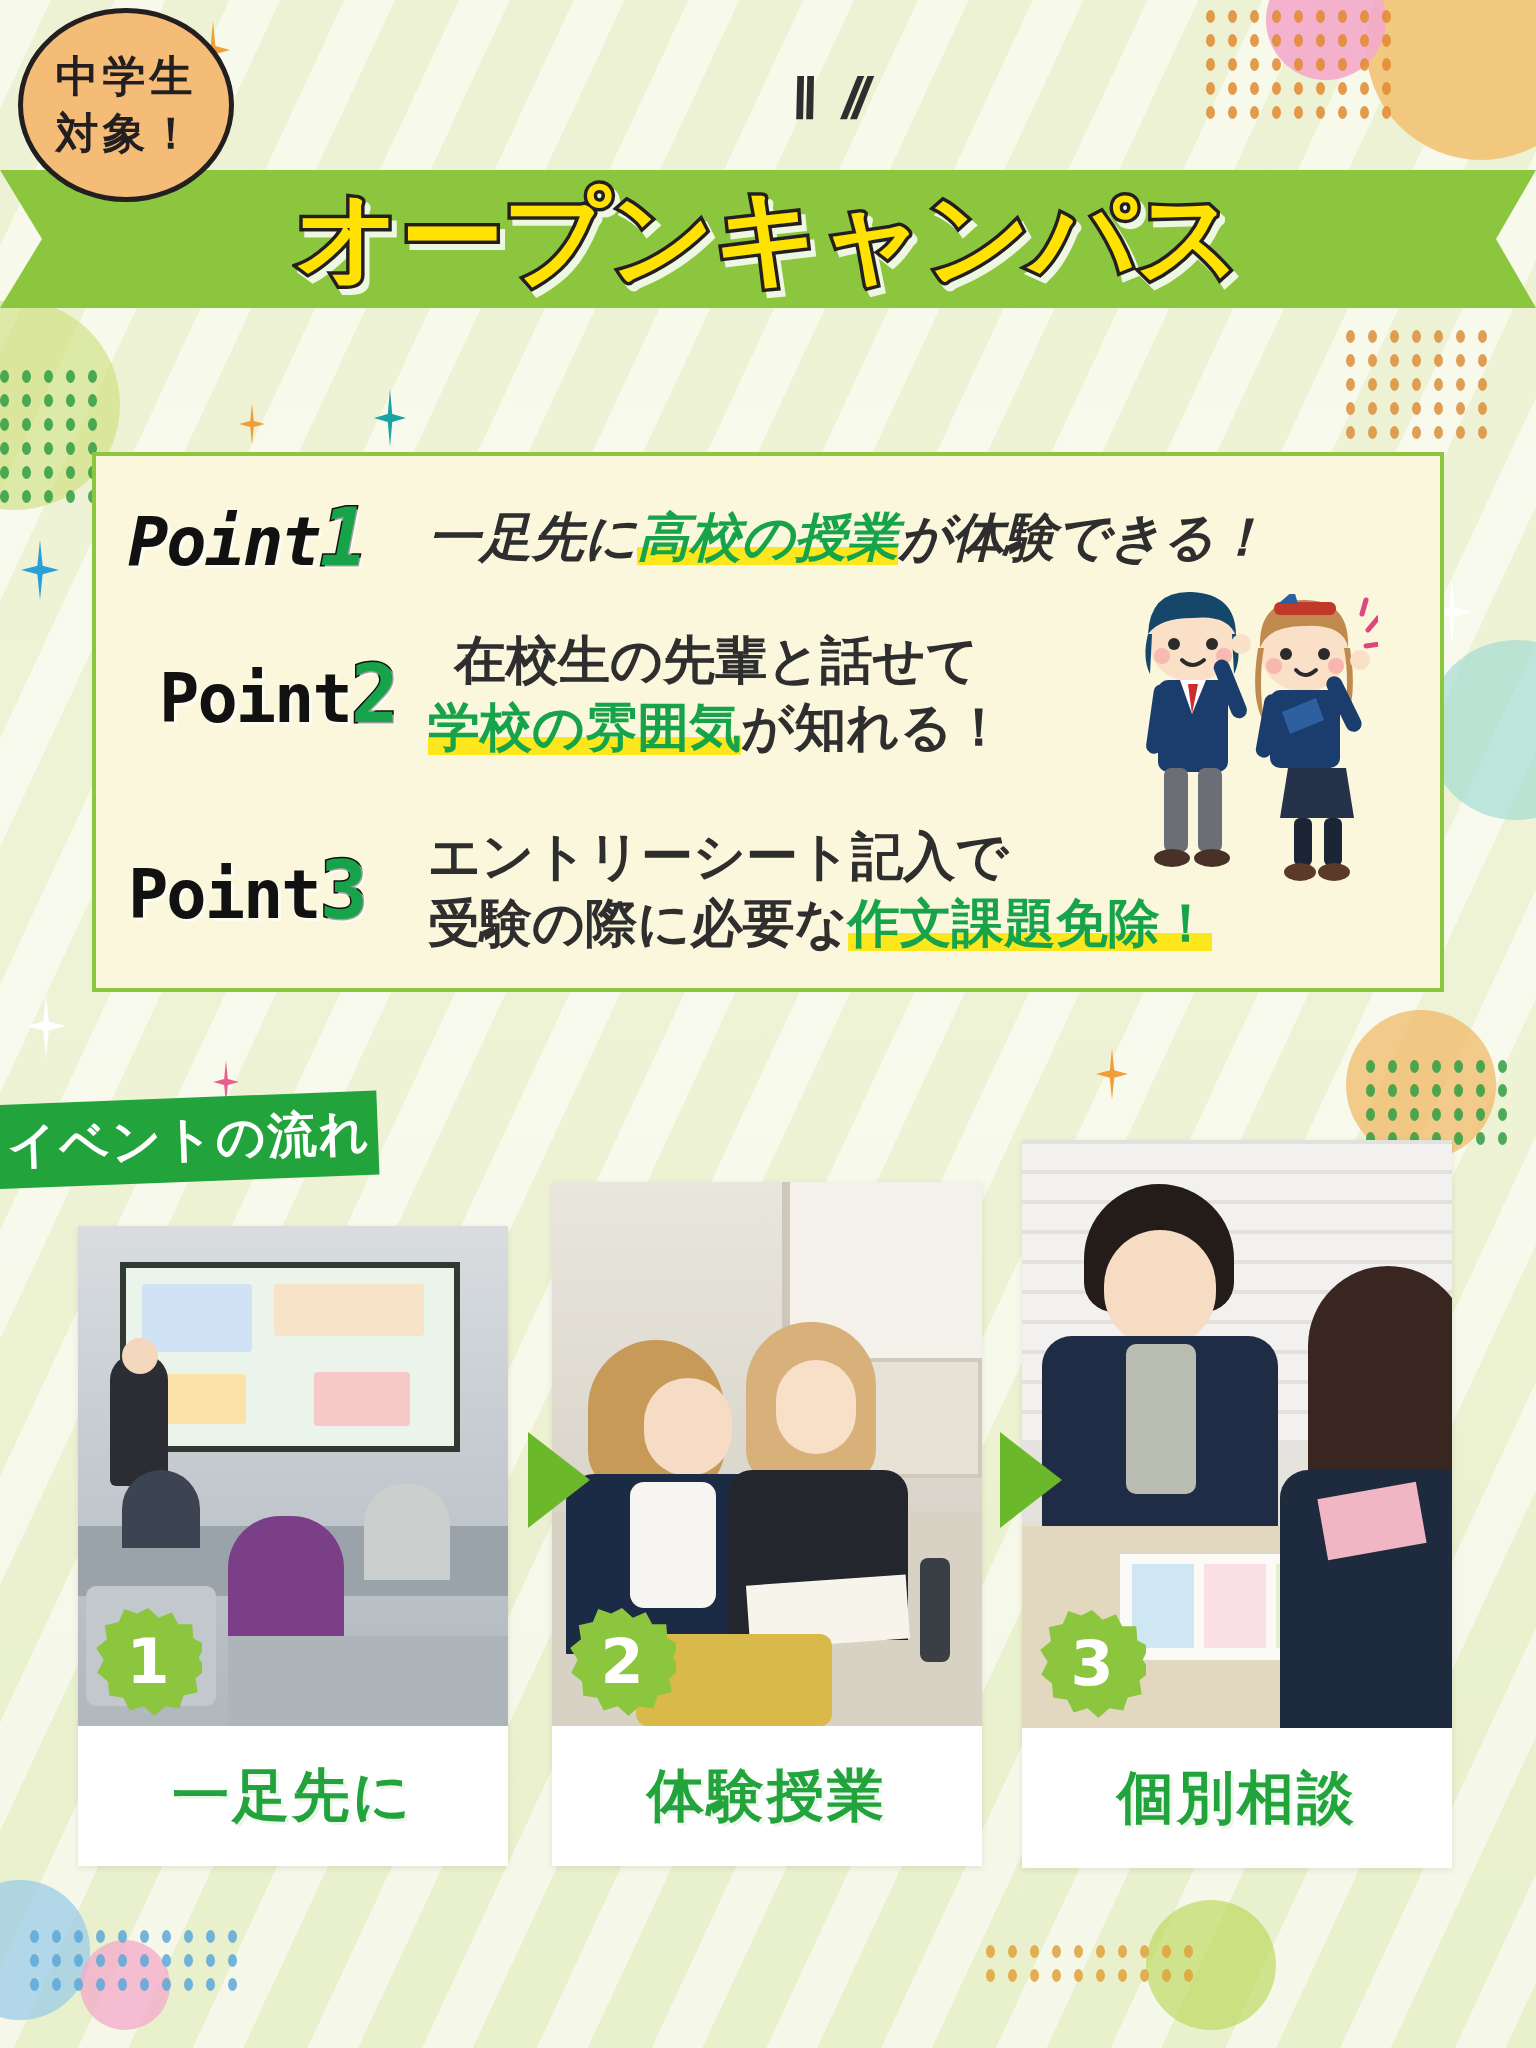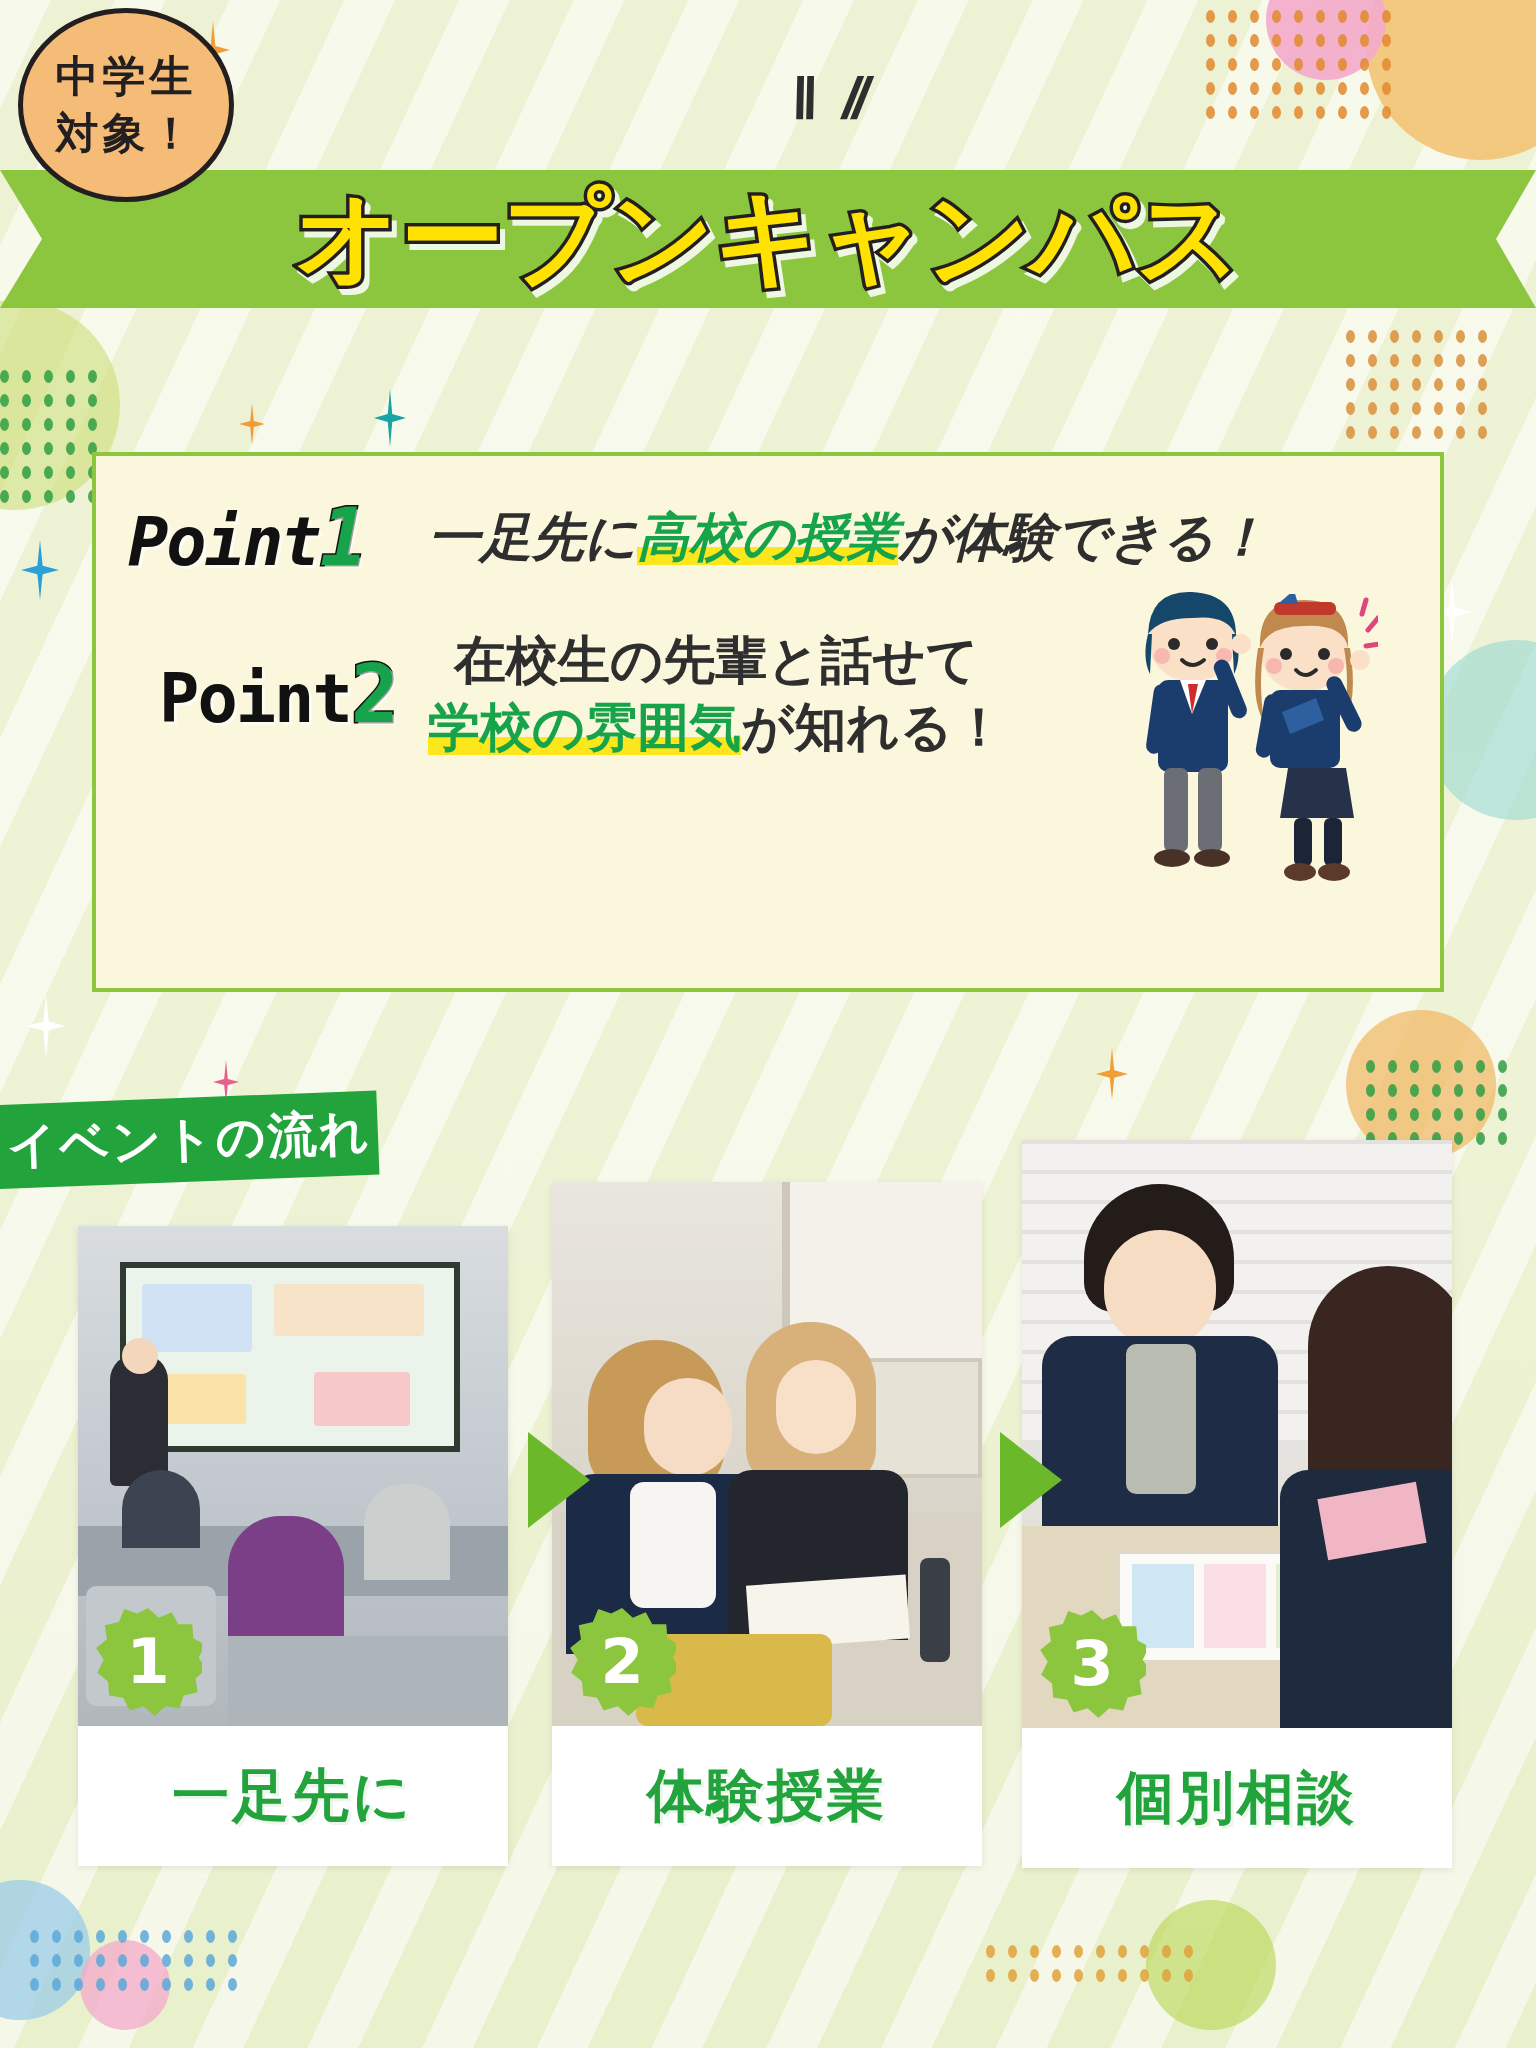--- a/index.html
+++ b/index.html
@@ -518,20 +518,33 @@
       <div class="point-body">
         <div>
           <span>在校生の先輩と話せて</span>
         </div>
         <div>
           <span class="hl">学校の雰囲気</span><span>が知れる！</span>
         </div>
       </div>
     </div>
 
+    <div class="point-row" id="p3">
+      <div class="point-label">
+        <span>Point</span><span class="num">3</span>
+      </div>
+      <div class="point-body">
+        <div>
+          <span>エントリーシート記入で</span>
+        </div>
+        <div>
+          <span>受験の際に必要な</span><span class="hl">作文課題免除！</span>
+        </div>
+      </div>
+    </div>
   </div>
 
   <div id="flow-tag">
     <span>イベントの流れ</span>
   </div>
 
   <div id="cards">
 
     <div class="card" style="left:78px; top:86px;">
       <div class="card-photo" style="background:linear-gradient(180deg,#d9dde0 0%,#c7cdd2 40%,#b0b7bd 100%);">

